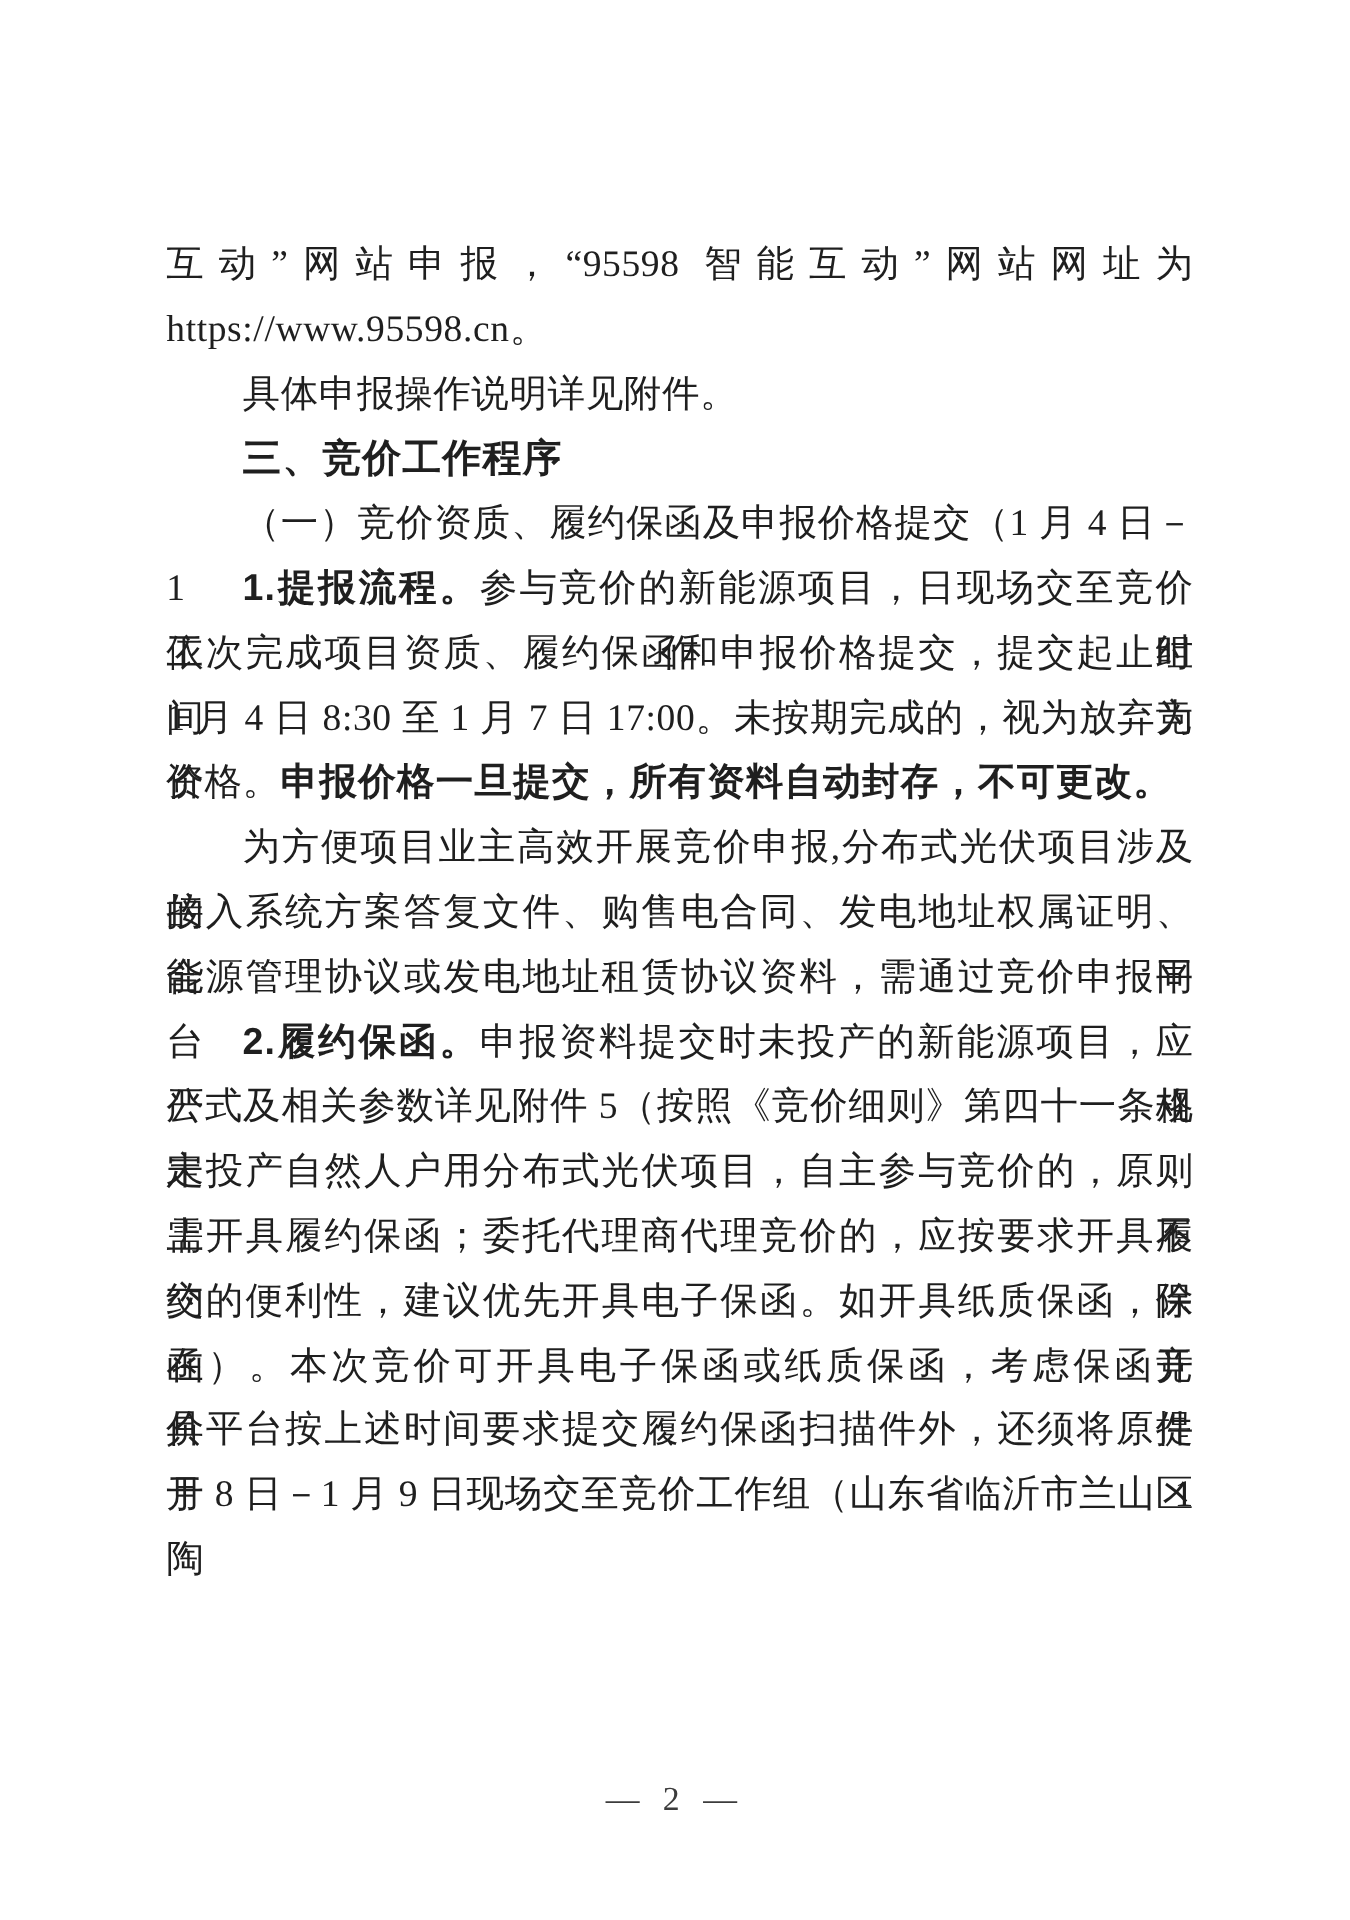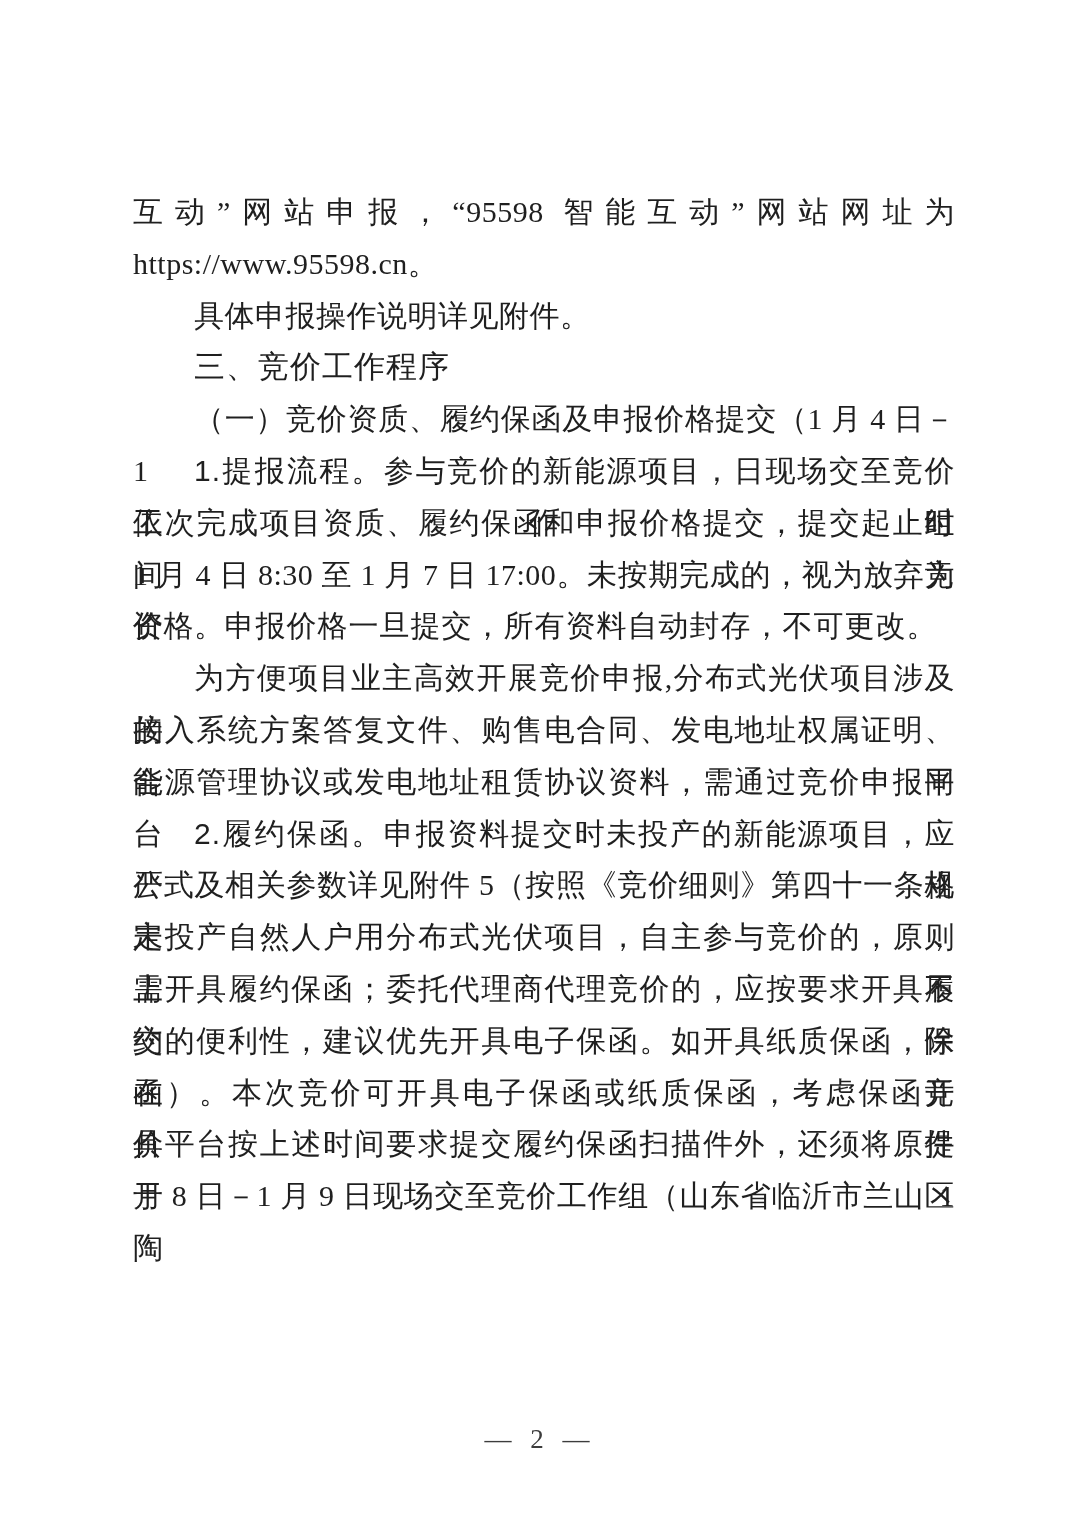--- a/index.html
+++ b/index.html
@@ -37,21 +37,21 @@
     white-space: normal;
     text-align: justify;
     text-align-last: justify;
     text-justify: inter-character;
   }
   .line.indent {
     text-indent: 61px;
   }
   .run { font-weight: 400; }
   .run.bold {
-    font-weight: 400;
+    font-weight: 700;
     font-family: "Liberation Sans", "DejaVu Sans", sans-serif;
     letter-spacing: 1px;
   }
   .paragraph.heading .line { font-size: 31px; }
   .page-footer {
     position: absolute;
     left: 0;
     top: 1424px;
     width: 1080px;
     text-align: center;

